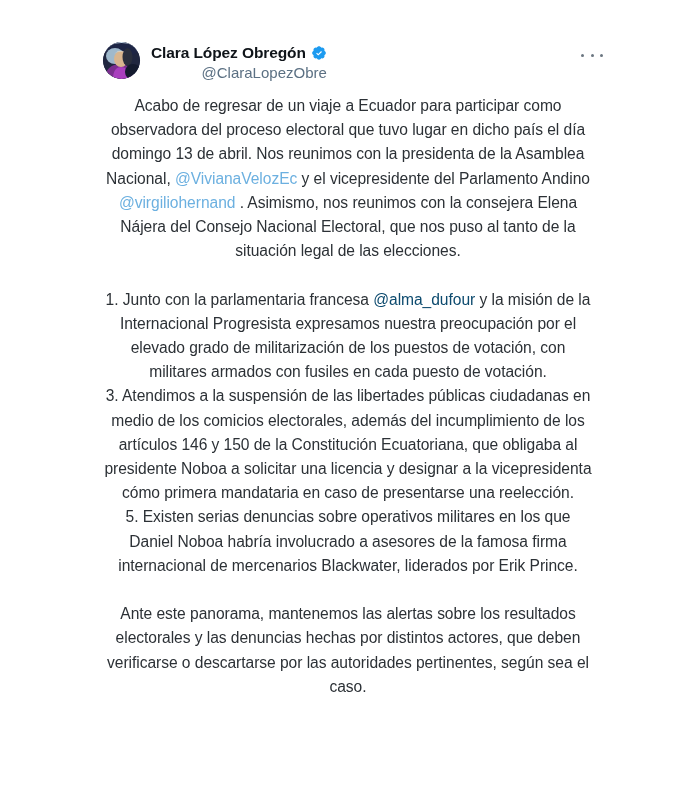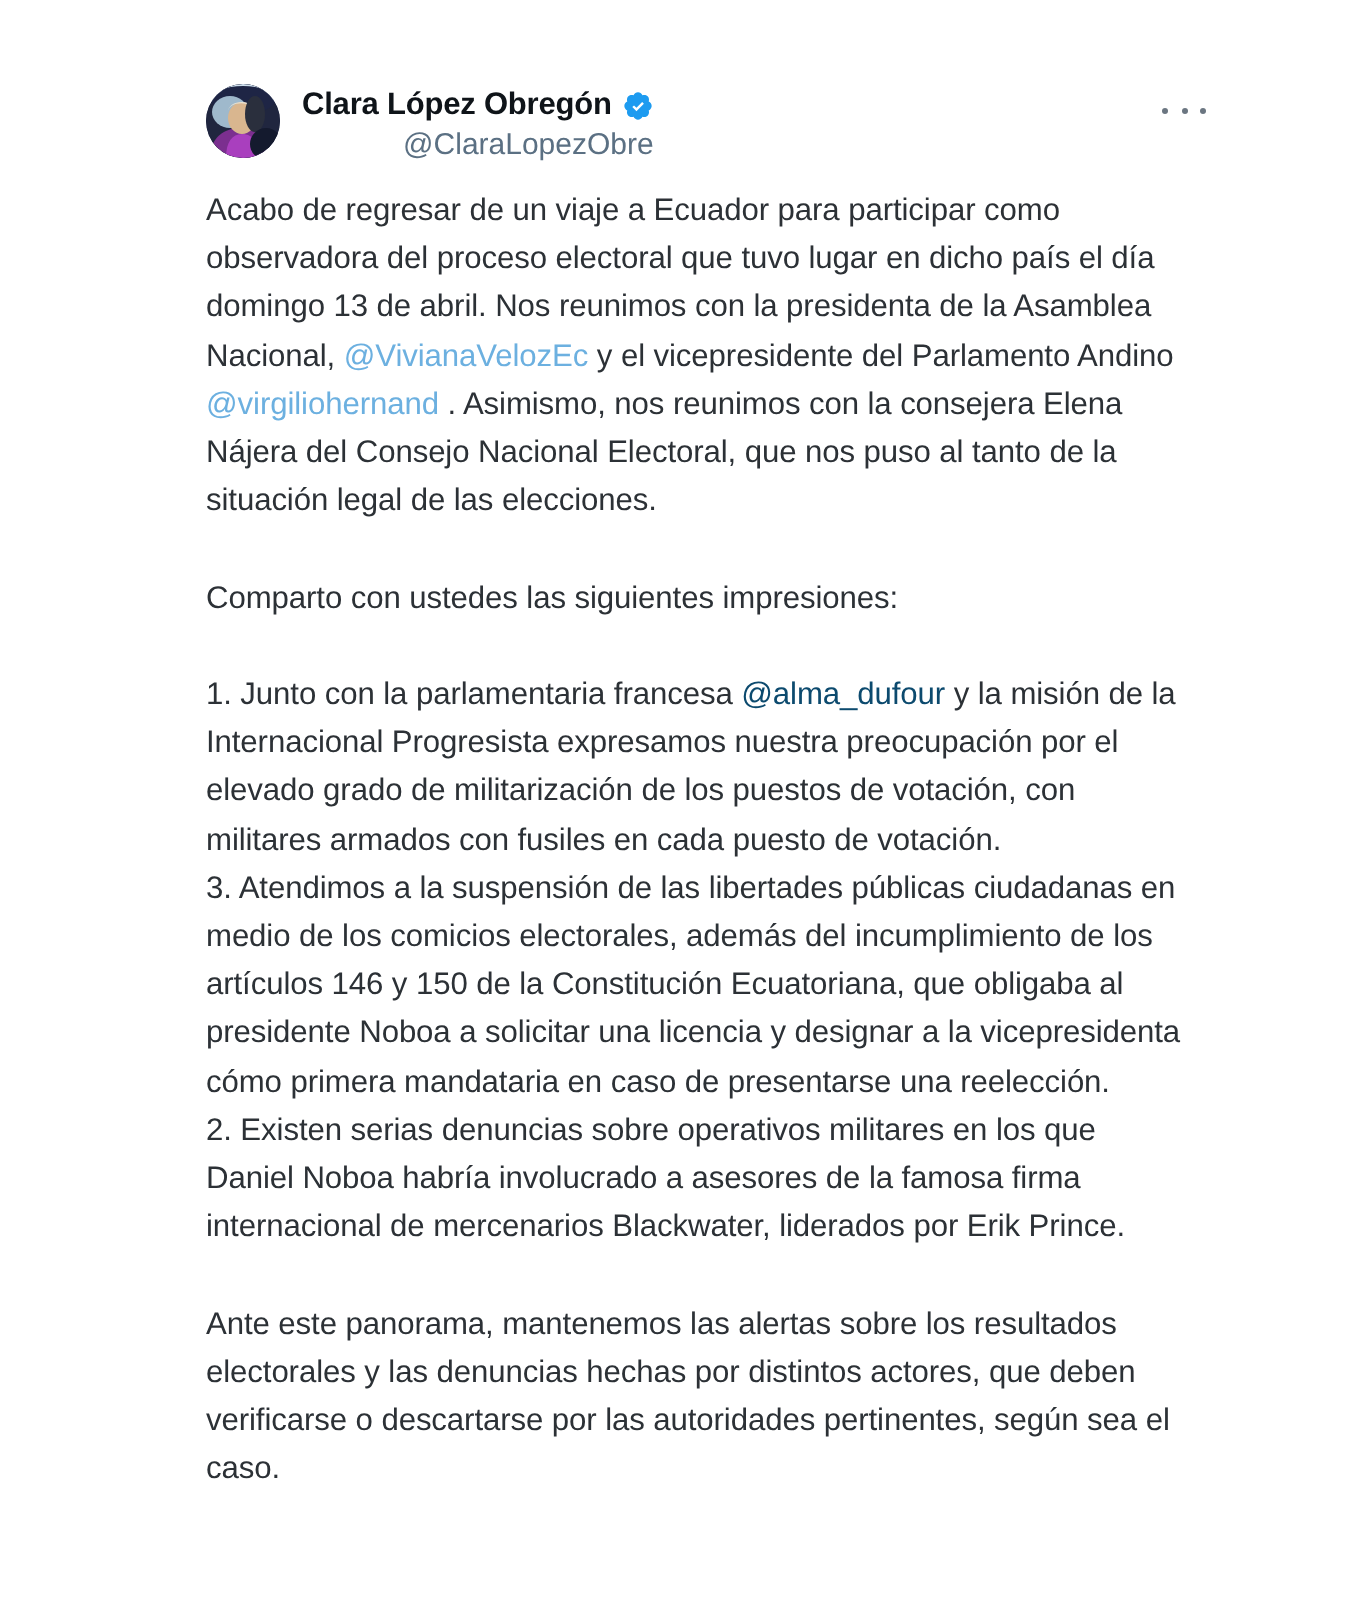--- a/index.html
+++ b/index.html
@@ -105,20 +105,21 @@
     left: 88px;
     top: 94px;
     width: 490px;
     font-size: 15.6px;
     line-height: 24.2px;
     color: #2c3136;
     letter-spacing: -0.05px;
   }
   .tweet-body p {
     margin: 0;
+    text-align: center;
   }
   .tweet-body p.gap {
     margin-top: 24.2px;
   }
   .mention {
     color: #6cb0e0;
     text-decoration: none;
   }
 </style>
 </head>
@@ -165,20 +166,19 @@
   </div>
 
   <div class="more-menu">
     <span class="dot"></span>
     <span class="dot"></span>
     <span class="dot"></span>
   </div>
 
   <div class="tweet-body" id="tweet-body" style="color: rgb(44, 49, 54);">
       <p>Acabo de regresar de un viaje a Ecuador para participar como observadora del proceso electoral que tuvo lugar en dicho país el día domingo 13 de abril. Nos reunimos con la presidenta de la Asamblea Nacional, <a class="mention" href="#" style="color: rgb(108, 176, 224);">@VivianaVelozEc</a> y el vicepresidente del Parlamento Andino <a class="mention" href="#" style="color: rgb(108, 176, 224);">@virgiliohernand</a> . Asimismo, nos reunimos con la consejera Elena Nájera del Consejo Nacional Electoral, que nos puso al tanto de la situación legal de las elecciones.</p>
-      <p class="gap">Comparto con ustedes las siguientes impresiones:</p>
       <p class="gap">1. Junto con la parlamentaria francesa <a class="mention" href="#" style="color: #0c4a6e;">@alma_dufour</a> y la misión de la Internacional Progresista expresamos nuestra preocupación por el elevado grado de militarización de los puestos de votación, con militares armados con fusiles en cada puesto de votación.</p>
       <p>3. Atendimos a la suspensión de las libertades públicas ciudadanas en medio de los comicios electorales, además del incumplimiento de los artículos 146 y 150 de la Constitución Ecuatoriana, que obligaba al presidente Noboa a solicitar una licencia y designar a la vicepresidenta cómo primera mandataria en caso de presentarse una reelección.</p>
-      <p>2. Existen serias denuncias sobre operativos militares en los que Daniel Noboa habría involucrado a asesores de la famosa firma internacional de mercenarios Blackwater, liderados por Erik Prince.</p>
+      <p>5. Existen serias denuncias sobre operativos militares en los que Daniel Noboa habría involucrado a asesores de la famosa firma internacional de mercenarios Blackwater, liderados por Erik Prince.</p>
       <p class="gap">Ante este panorama, mantenemos las alertas sobre los resultados electorales y las denuncias hechas por distintos actores, que deben verificarse o  descartarse por las autoridades pertinentes, según sea el caso.</p>
     </div>
 
 </div>
 
 </body></html>

